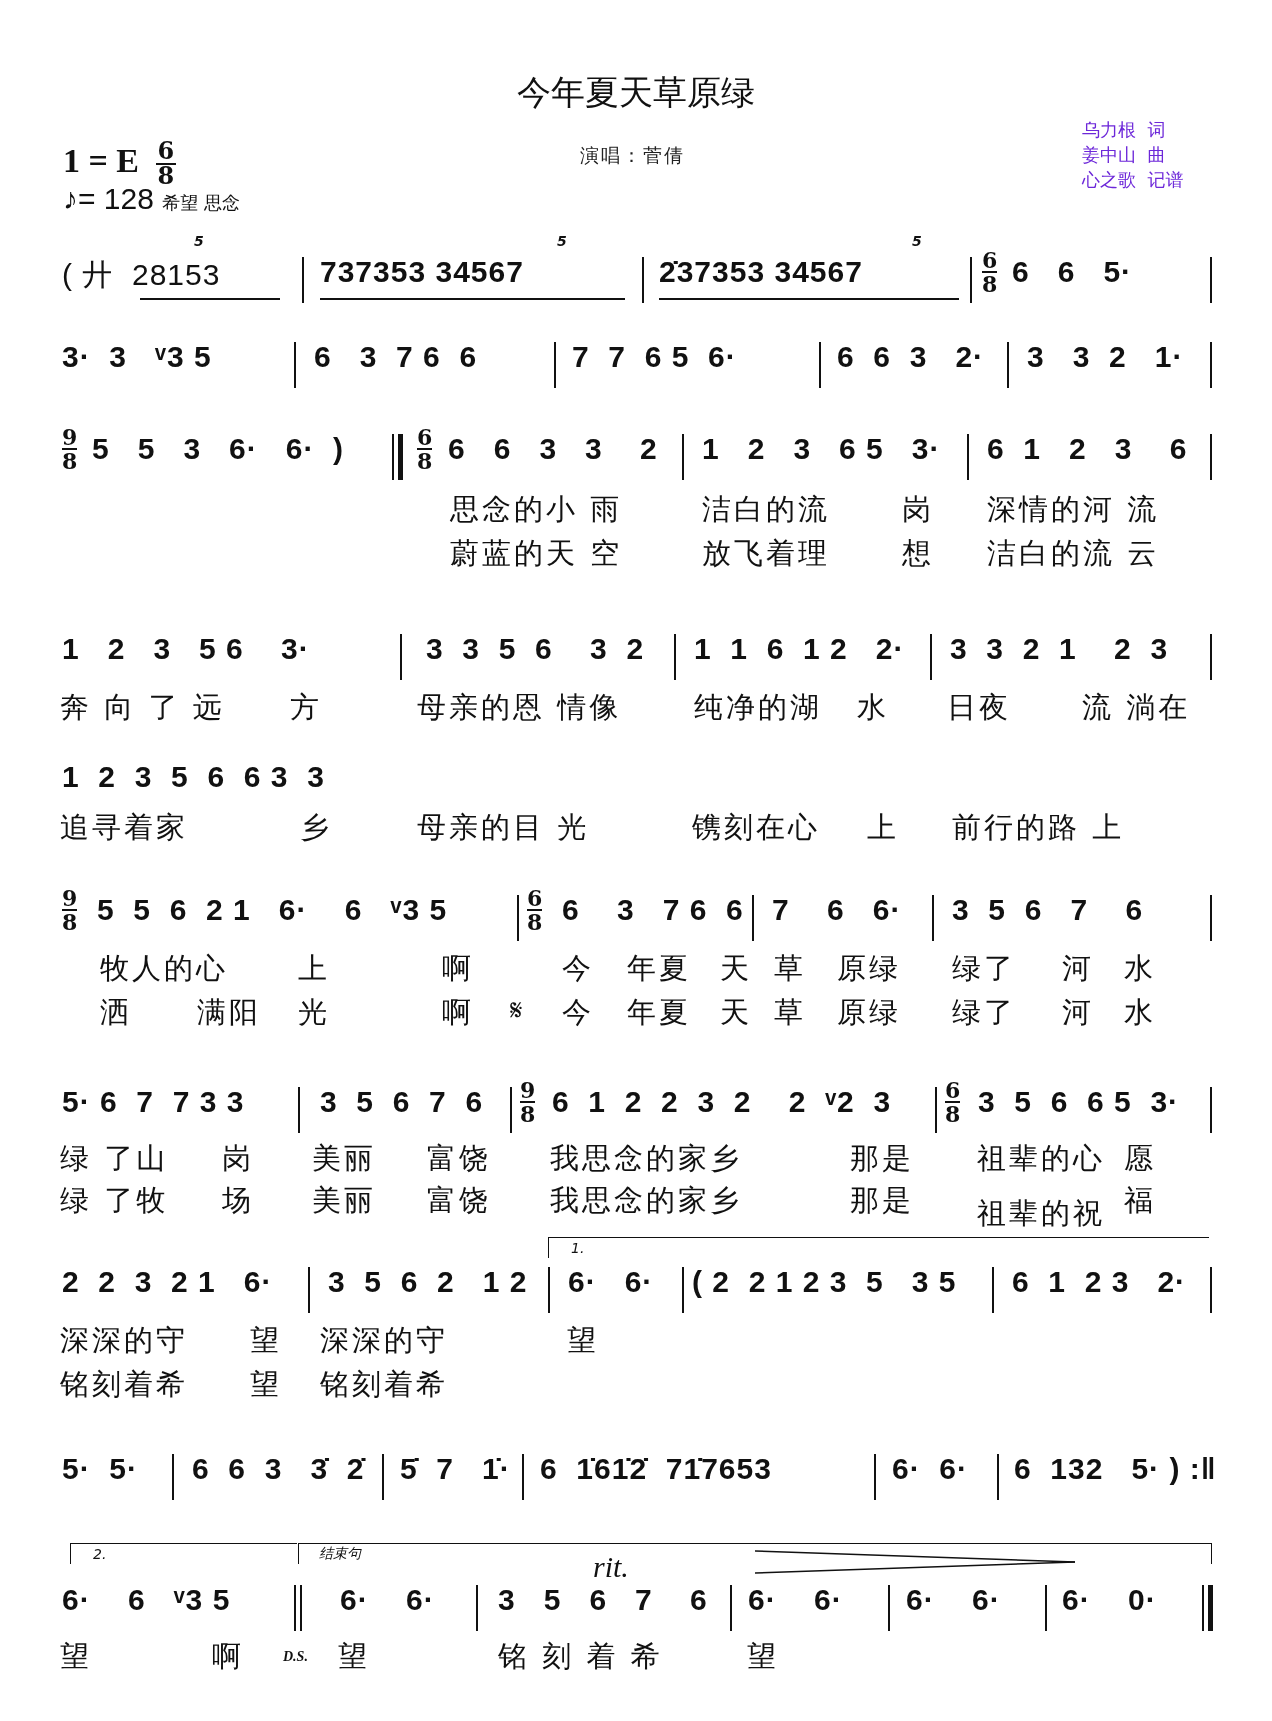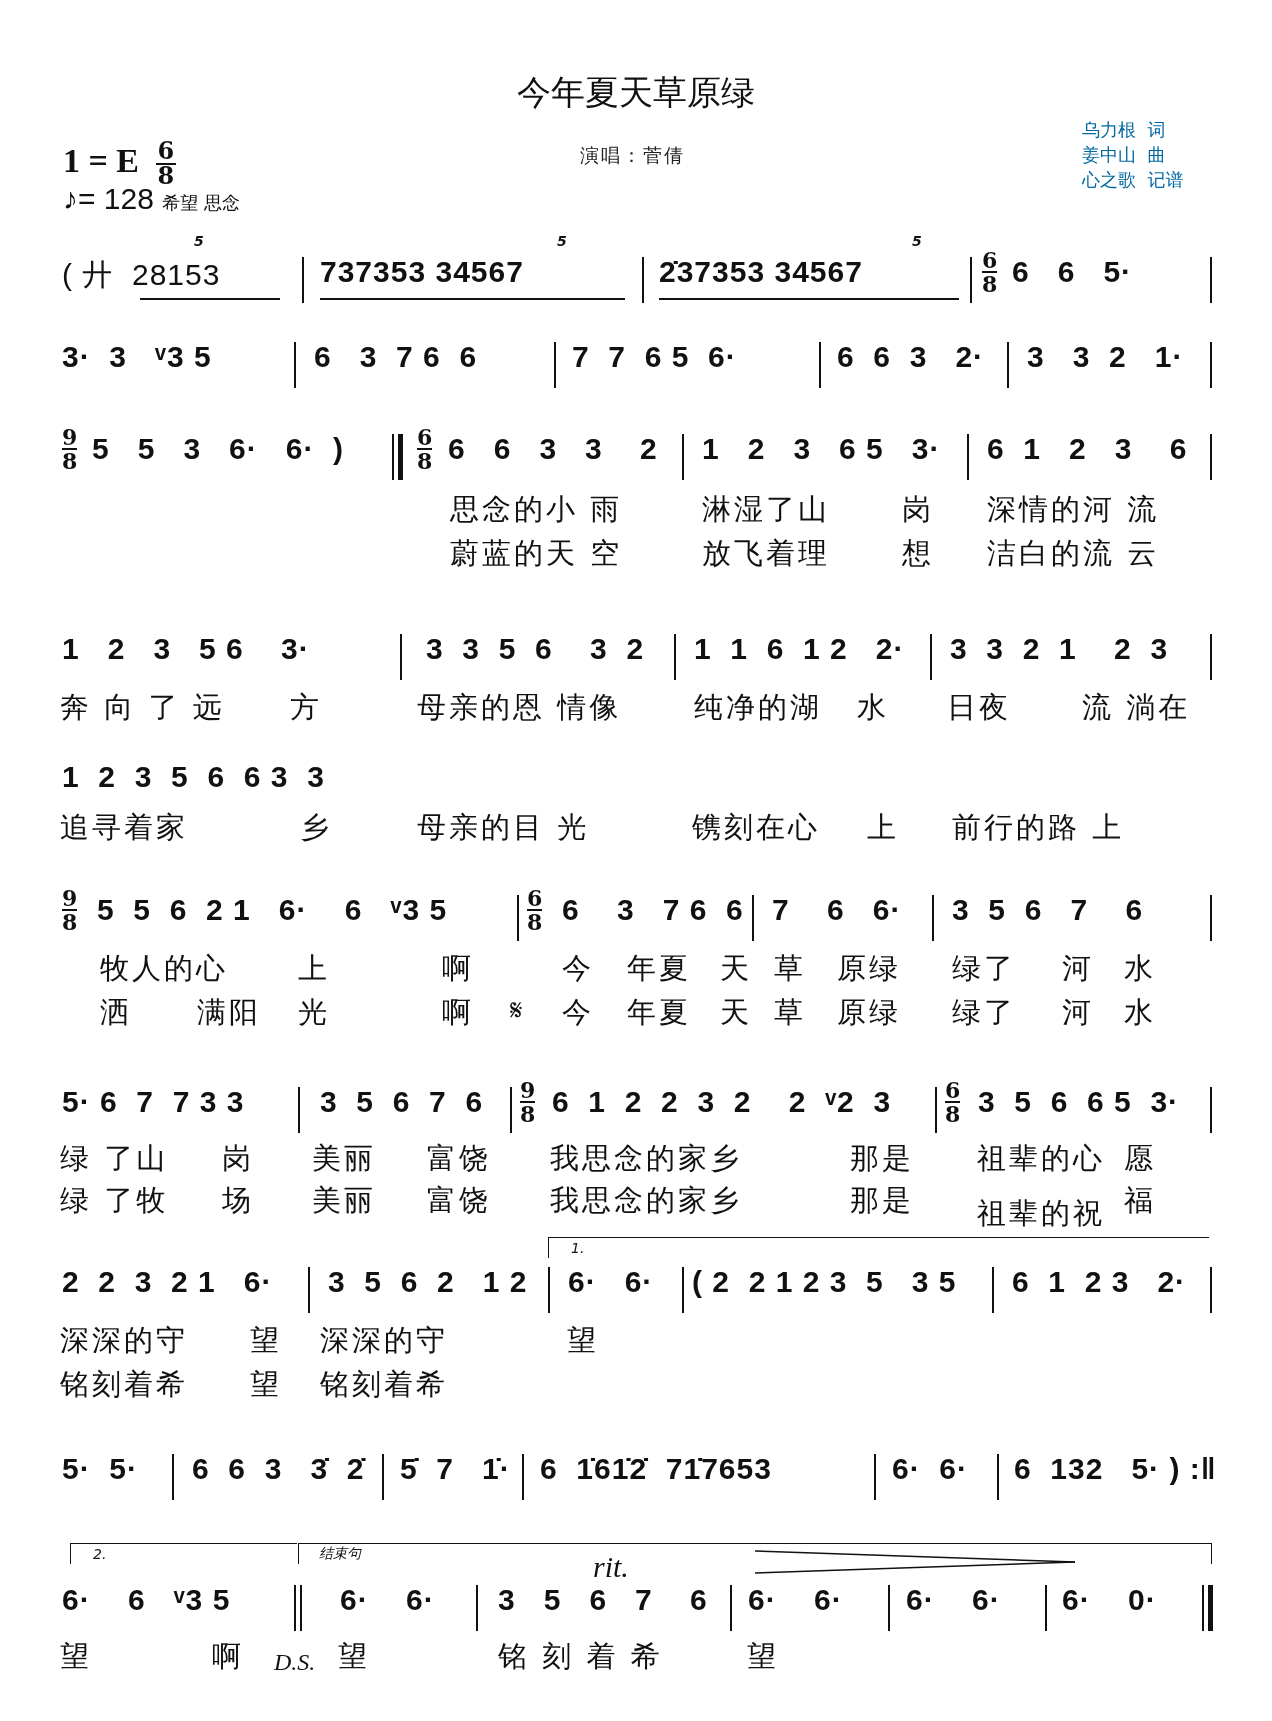--- a/index.html
+++ b/index.html
@@ -7,35 +7,35 @@
          font-family:"Liberation Sans", "DejaVu Sans", sans-serif; color:#111; }
   .abs { position:absolute; }
   .title { left:0; width:1272px; top:70px; text-align:center; font-size:34px; font-family:"DejaVu Sans", sans-serif; color:#111; }
   .key { left:63px; top:140px; font-size:34px; font-weight:bold; font-family:"Liberation Serif", serif; }
   .frac { display:inline-flex; flex-direction:column; align-items:center; vertical-align:middle;
           font-family:"DejaVu Serif", serif; font-weight:bold; line-height:0.95; }
   .frac .n { border-bottom:2px solid #111; padding:0 2px; }
   .tempo { left:63px; top:182px; font-size:30px; }
   .tempo small { font-size:18px; font-family:"DejaVu Sans", sans-serif; }
   .singer { left:580px; top:143px; font-size:19px; font-family:"DejaVu Sans", sans-serif; color:#222; letter-spacing:2px; }
-  .credits { left:1082px; top:117px; font-size:18px; font-family:"DejaVu Serif", serif; line-height:25px; color:#0369a1; }
+  .credits { left:1082px; top:117px; font-size:18px; font-family:"DejaVu Serif", serif; line-height:25px; color:#6d28d9; }
   .credits div { white-space:pre; }
   .row { left:62px; width:1150px; height:50px; }
   .notes { position:absolute; top:0; font-size:30px; font-weight:bold; white-space:pre; font-family:"Liberation Sans", sans-serif; letter-spacing:1px; }
   .bar { position:absolute; width:2px; background:#111; height:46px; top:2px; }
   .lyric { position:absolute; font-size:29px; font-family:"DejaVu Sans", sans-serif; white-space:pre; letter-spacing:3px; color:#111; }
   .tsig { position:absolute; top:-6px; font-size:22px; font-family:"DejaVu Serif", serif; font-weight:bold; line-height:22px; text-align:center; }
   .ul1 { position:absolute; height:2px; background:#111; }
   .small-it { font-style:italic; font-size:14px; font-family:"DejaVu Sans", sans-serif; }
   .volta { position:absolute; border-top:1.5px solid #111; border-left:1.5px solid #111; height:20px; }
   .volta-r { border-right:1.5px solid #111; }
   .dbl { position:absolute; top:2px; height:46px; border-left:2px solid #111; border-right:5px solid #111; width:4px; }
   .dbl-thin { position:absolute; top:2px; height:46px; border-left:2px solid #111; border-right:2px solid #111; width:4px; }
   .rit { position:absolute; font-style:italic; font-family:"Liberation Serif", serif; font-size:30px; }
-  .ds { position:absolute; font-style:italic; font-weight:normal; font-family:"Liberation Serif", serif; font-size:24px; }
+  .ds { position:absolute; font-style:italic; font-weight:bold; font-family:"Liberation Serif", serif; font-size:14px;margin-left:9px; }
 </style>
 </head>
 <body>
 
 <div class="abs title">今年夏天草原绿</div>
 
 <div class="abs key">
   <span>1 = E</span>
   <span class="frac" style="font-size:24px;margin-left:8px;">
     <span class="n">6</span>
@@ -101,21 +101,21 @@
       <div style="border-bottom:2px solid #111;">6</div>
       <div>8</div>
     </div>
   <span class="notes" style="left:386px;">6   6   3   3    2</span>
   <div class="bar" style="left:620px;"></div>
   <span class="notes" style="left:640px;">1   2   3   6 5   3·</span>
   <div class="bar" style="left:905px;"></div>
   <span class="notes" style="left:925px;">6  1   2   3    6</span>
   <div class="bar" style="left:1148px;"></div>
   <span class="lyric" style="left:388px;top:58px;">思念的小 雨</span>
-  <span class="lyric" style="left:640px;top:58px;">淋湿了山</span>
+  <span class="lyric" style="left:640px;top:58px;">洁白的流</span>
   <span class="lyric" style="left:840px;top:58px;">岗</span>
   <span class="lyric" style="left:925px;top:58px;">深情的河 流</span>
   <span class="lyric" style="left:388px;top:102px;">蔚蓝的天 空</span>
   <span class="lyric" style="left:640px;top:102px;">放飞着理</span>
   <span class="lyric" style="left:840px;top:102px;">想</span>
   <span class="lyric" style="left:925px;top:102px;">洁白的流 云</span>
 </div>
 
 <div class="abs row" style="top:632px;">
   <span class="notes" style="left:0;">1   2   3   5 6    3·</span>

